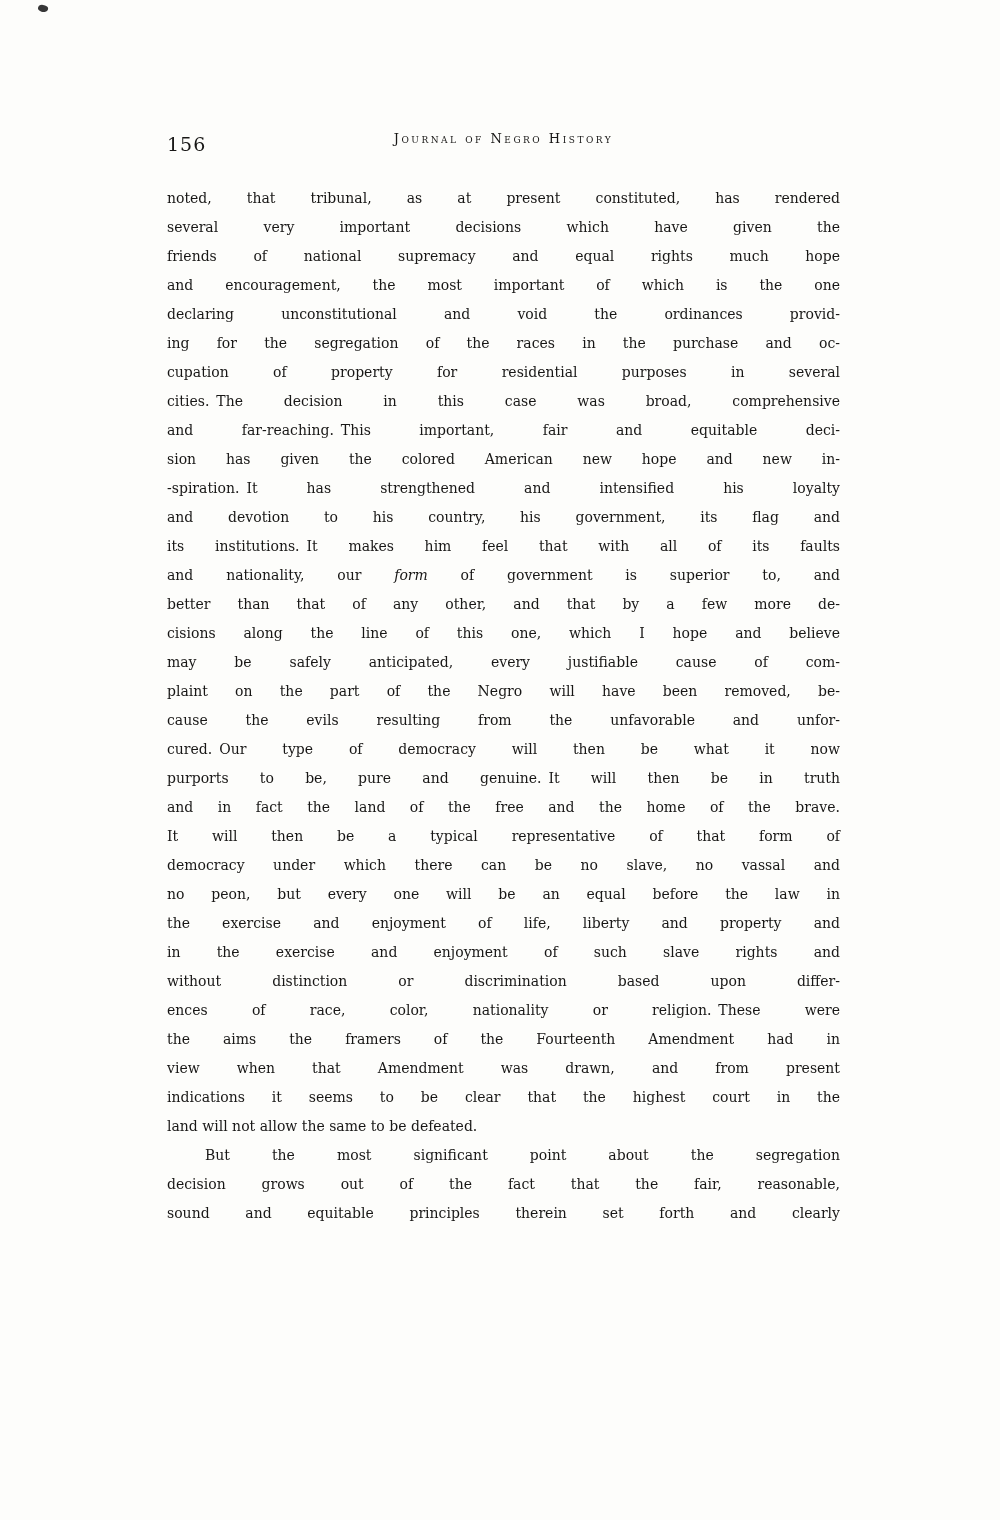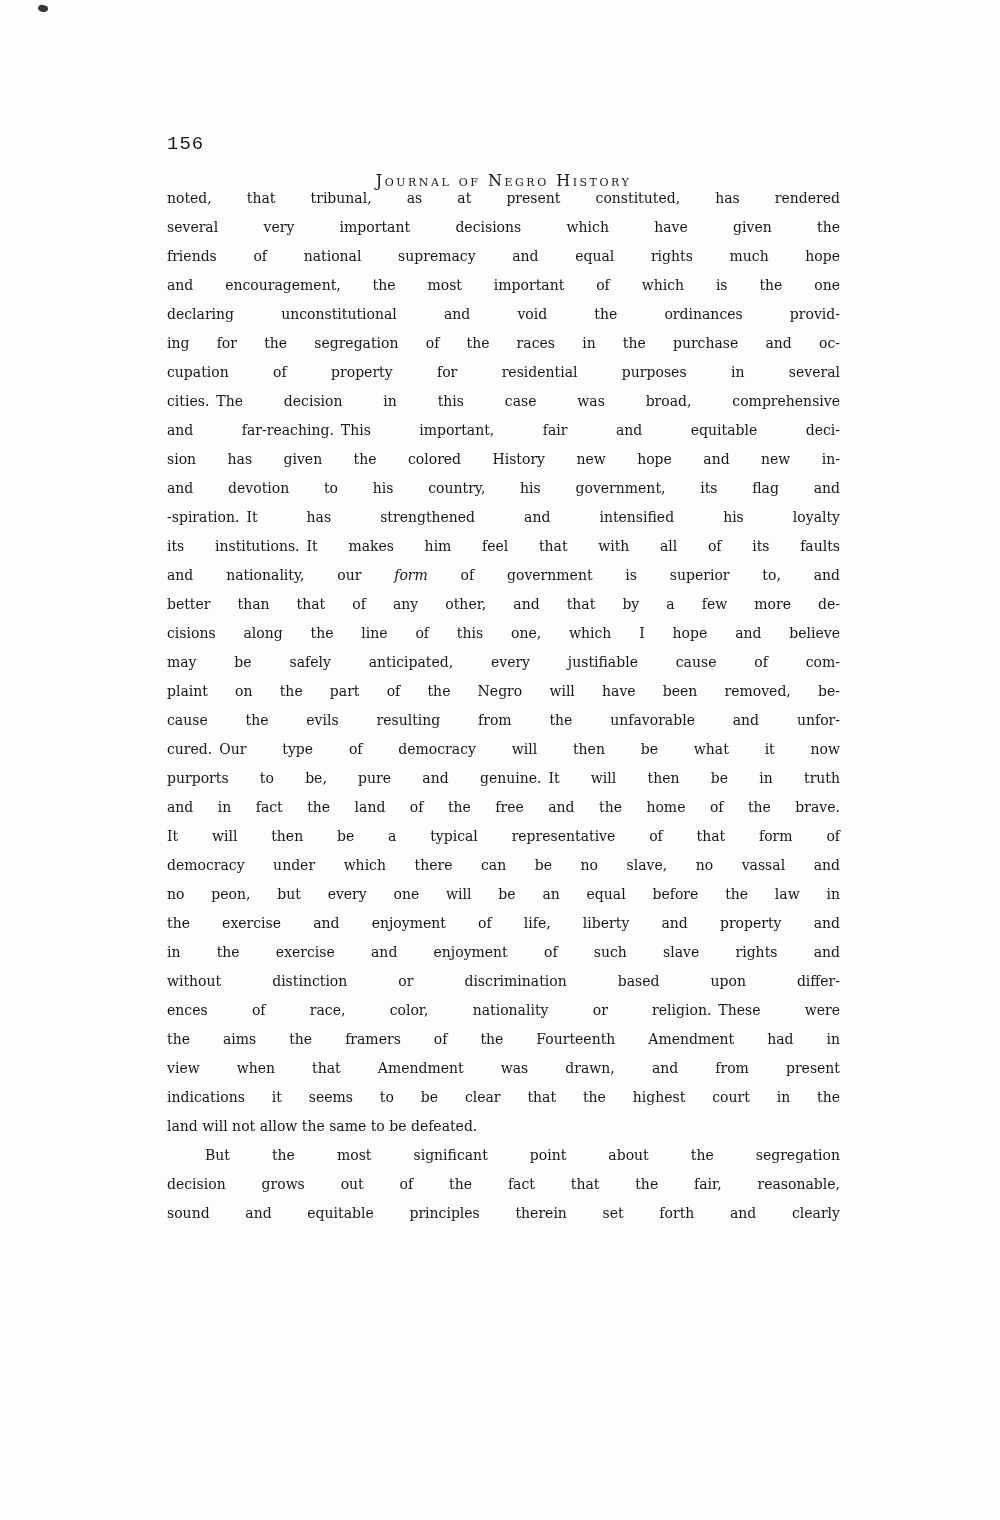--- a/index.html
+++ b/index.html
@@ -35,29 +35,27 @@
     left: 167px;
     width: 673px;
     height: 28px;
   }
   .folio {
     position: absolute;
     left: 0;
     top: 2px;
     font-size: 19px;
     letter-spacing: 1px;
-    font-family: Liberation Mono, monospace;
   }
   .running-title {
     text-align: center;
-    font-size: 16px;
+    font-size: 13px;
     font-variant: small-caps;
     letter-spacing: 2.5px;
     white-space: nowrap;
-    margin-top: 40px;
   }
 
   .text-block {
     position: absolute;
     top: 184px;
     left: 167px;
     width: 673px;
   }
   .line {
     font-size: 14px;
@@ -85,23 +83,23 @@
   <main class="text-block">
       <div class="line"><span>noted, that tribunal, as at present constituted, has rendered</span></div>
       <div class="line"><span>several very important decisions which have given the</span></div>
       <div class="line"><span>friends of national supremacy and equal rights much hope</span></div>
       <div class="line"><span>and encouragement, the most important of which is the one</span></div>
       <div class="line"><span>declaring unconstitutional and void the ordinances provid-</span></div>
       <div class="line"><span>ing for the segregation of the races in the purchase and oc-</span></div>
       <div class="line"><span>cupation of property for residential purposes in several</span></div>
       <div class="line"><span>cities. The decision in this case was broad, comprehensive</span></div>
       <div class="line"><span>and far-reaching. This important, fair and equitable deci-</span></div>
-      <div class="line"><span>sion has given the colored History new hope and new in-</span></div>
+      <div class="line"><span>sion has given the colored American new hope and new in-</span></div>
+      <div class="line"><span>-spiration. It has strengthened and intensified his loyalty</span></div>
       <div class="line"><span>and devotion to his country, his government, its flag and</span></div>
-      <div class="line"><span>-spiration. It has strengthened and intensified his loyalty</span></div>
       <div class="line"><span>its institutions. It makes him feel that with all of its faults</span></div>
       <div class="line"><span>and nationality, our </span><span class="italic">form</span><span> of government is superior to, and</span></div>
       <div class="line"><span>better than that of any other, and that by a few more de-</span></div>
       <div class="line"><span>cisions along the line of this one, which I hope and believe</span></div>
       <div class="line"><span>may be safely anticipated, every justifiable cause of com-</span></div>
       <div class="line"><span>plaint on the part of the Negro will have been removed, be-</span></div>
       <div class="line"><span>cause the evils resulting from the unfavorable and unfor-</span></div>
       <div class="line"><span>cured. Our type of democracy will then be what it now</span></div>
       <div class="line"><span>purports to be, pure and genuine. It will then be in truth</span></div>
       <div class="line"><span>and in fact the land of the free and the home of the brave.</span></div>

